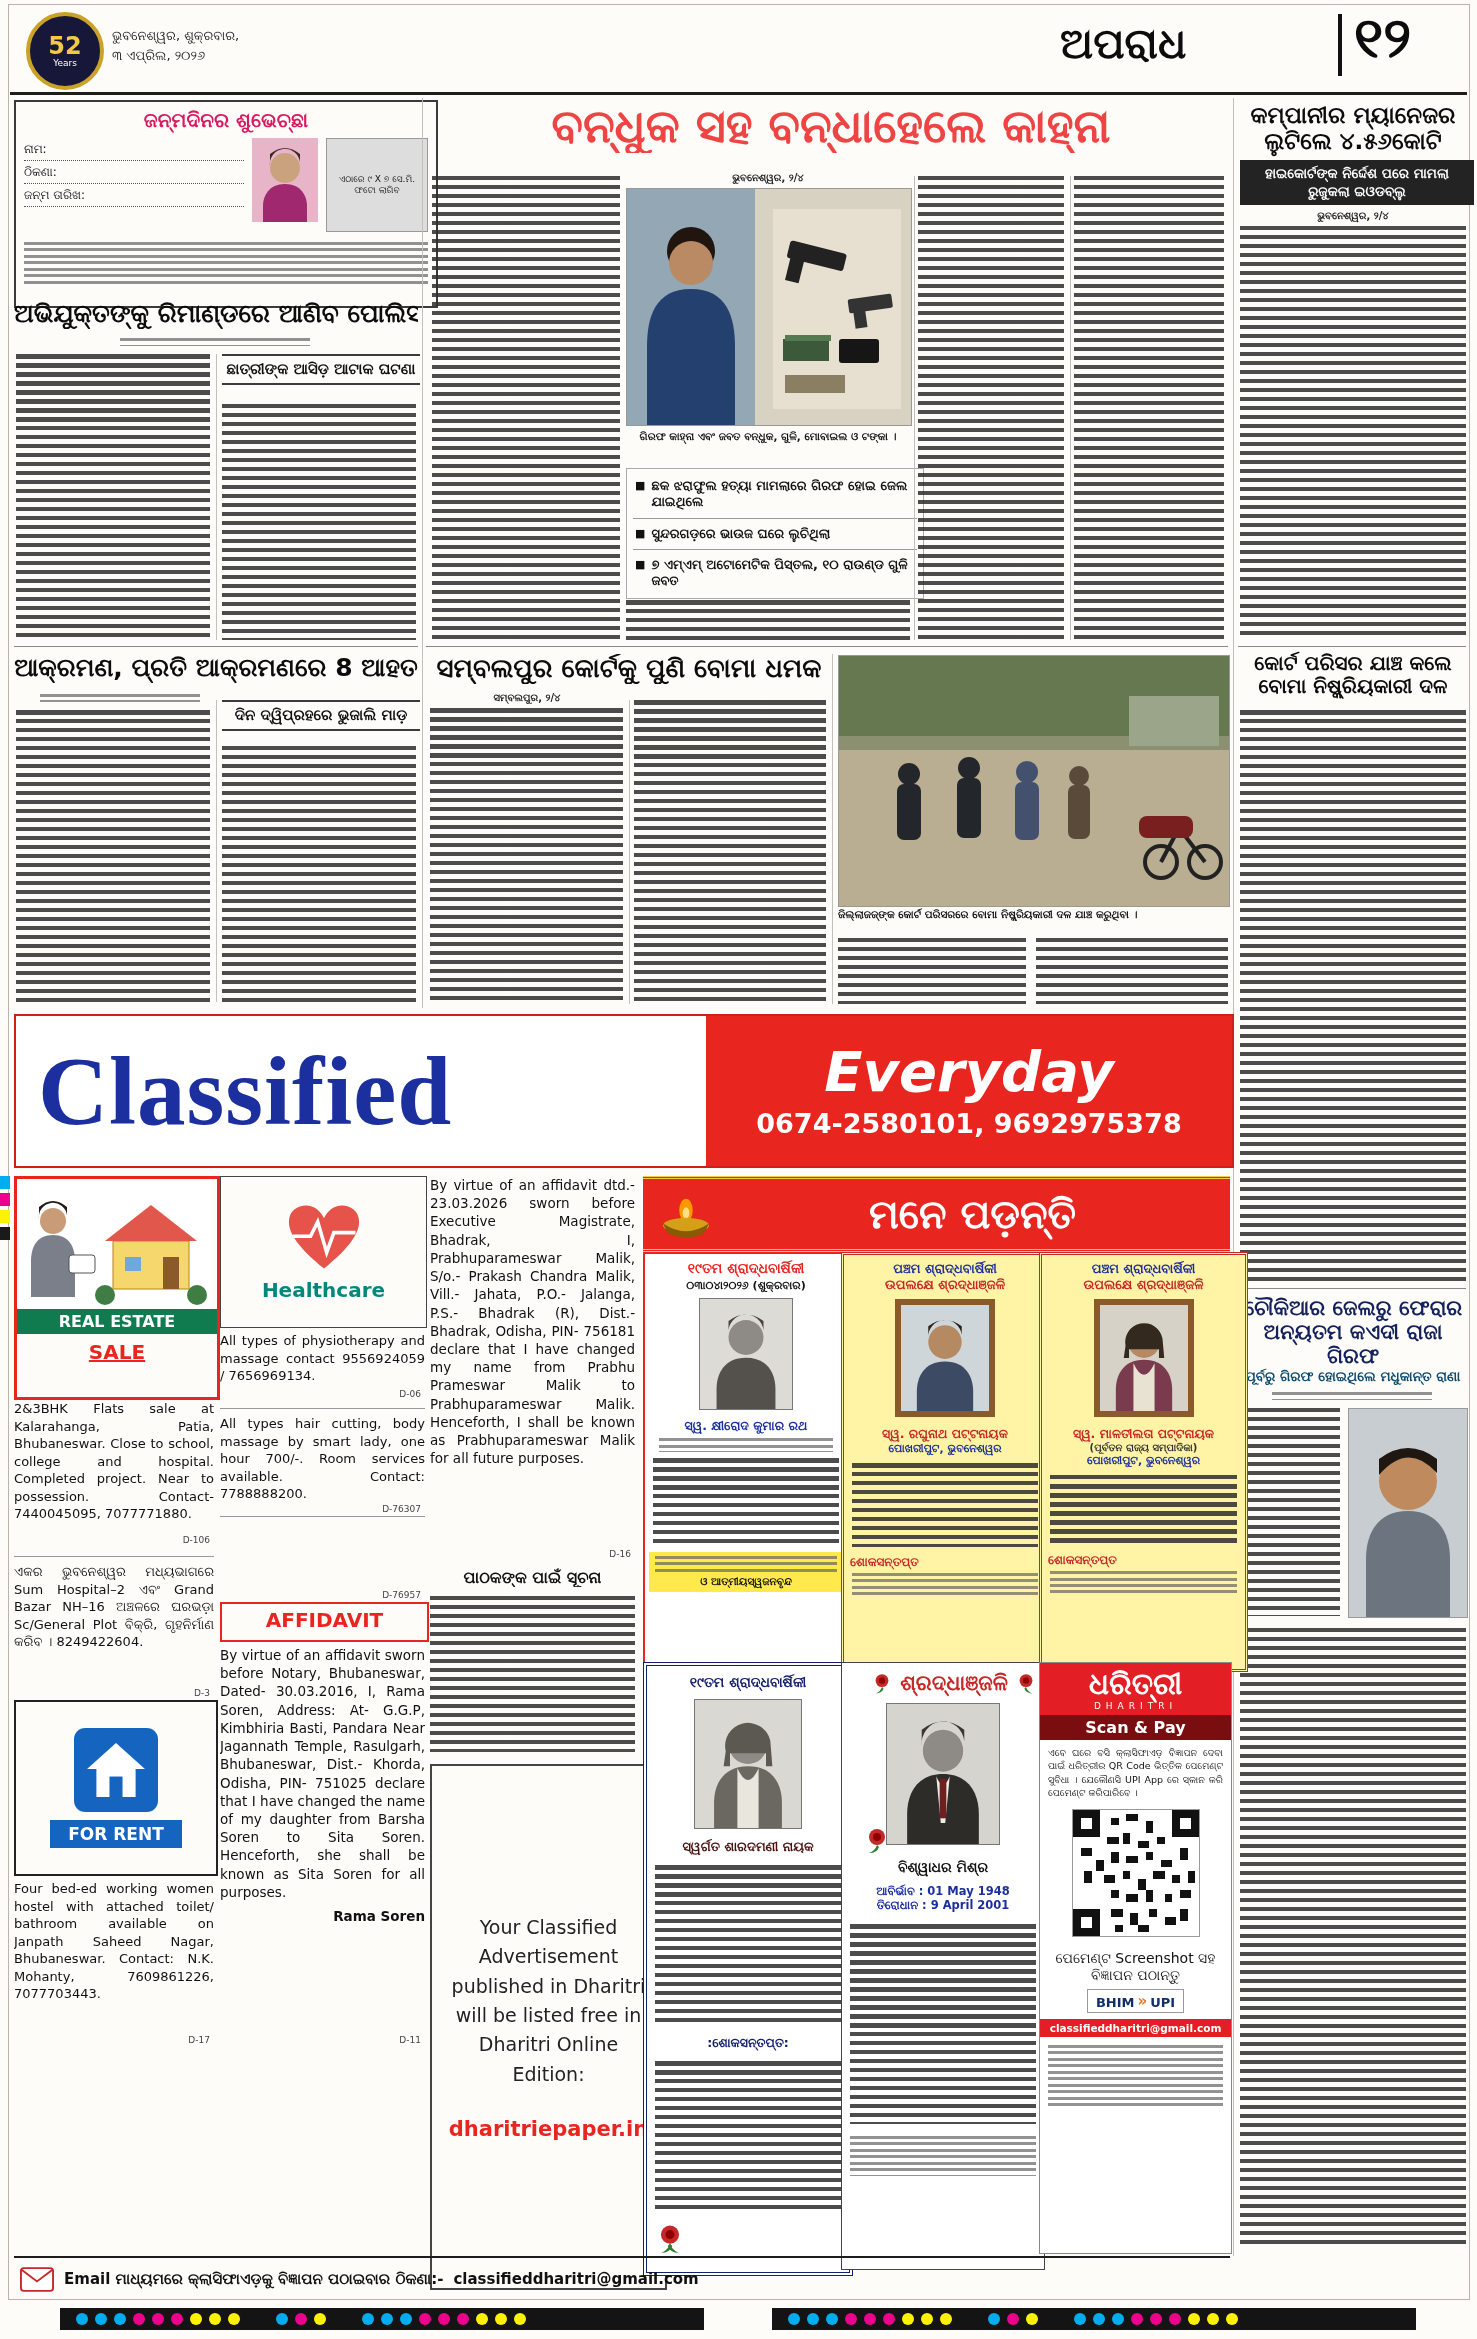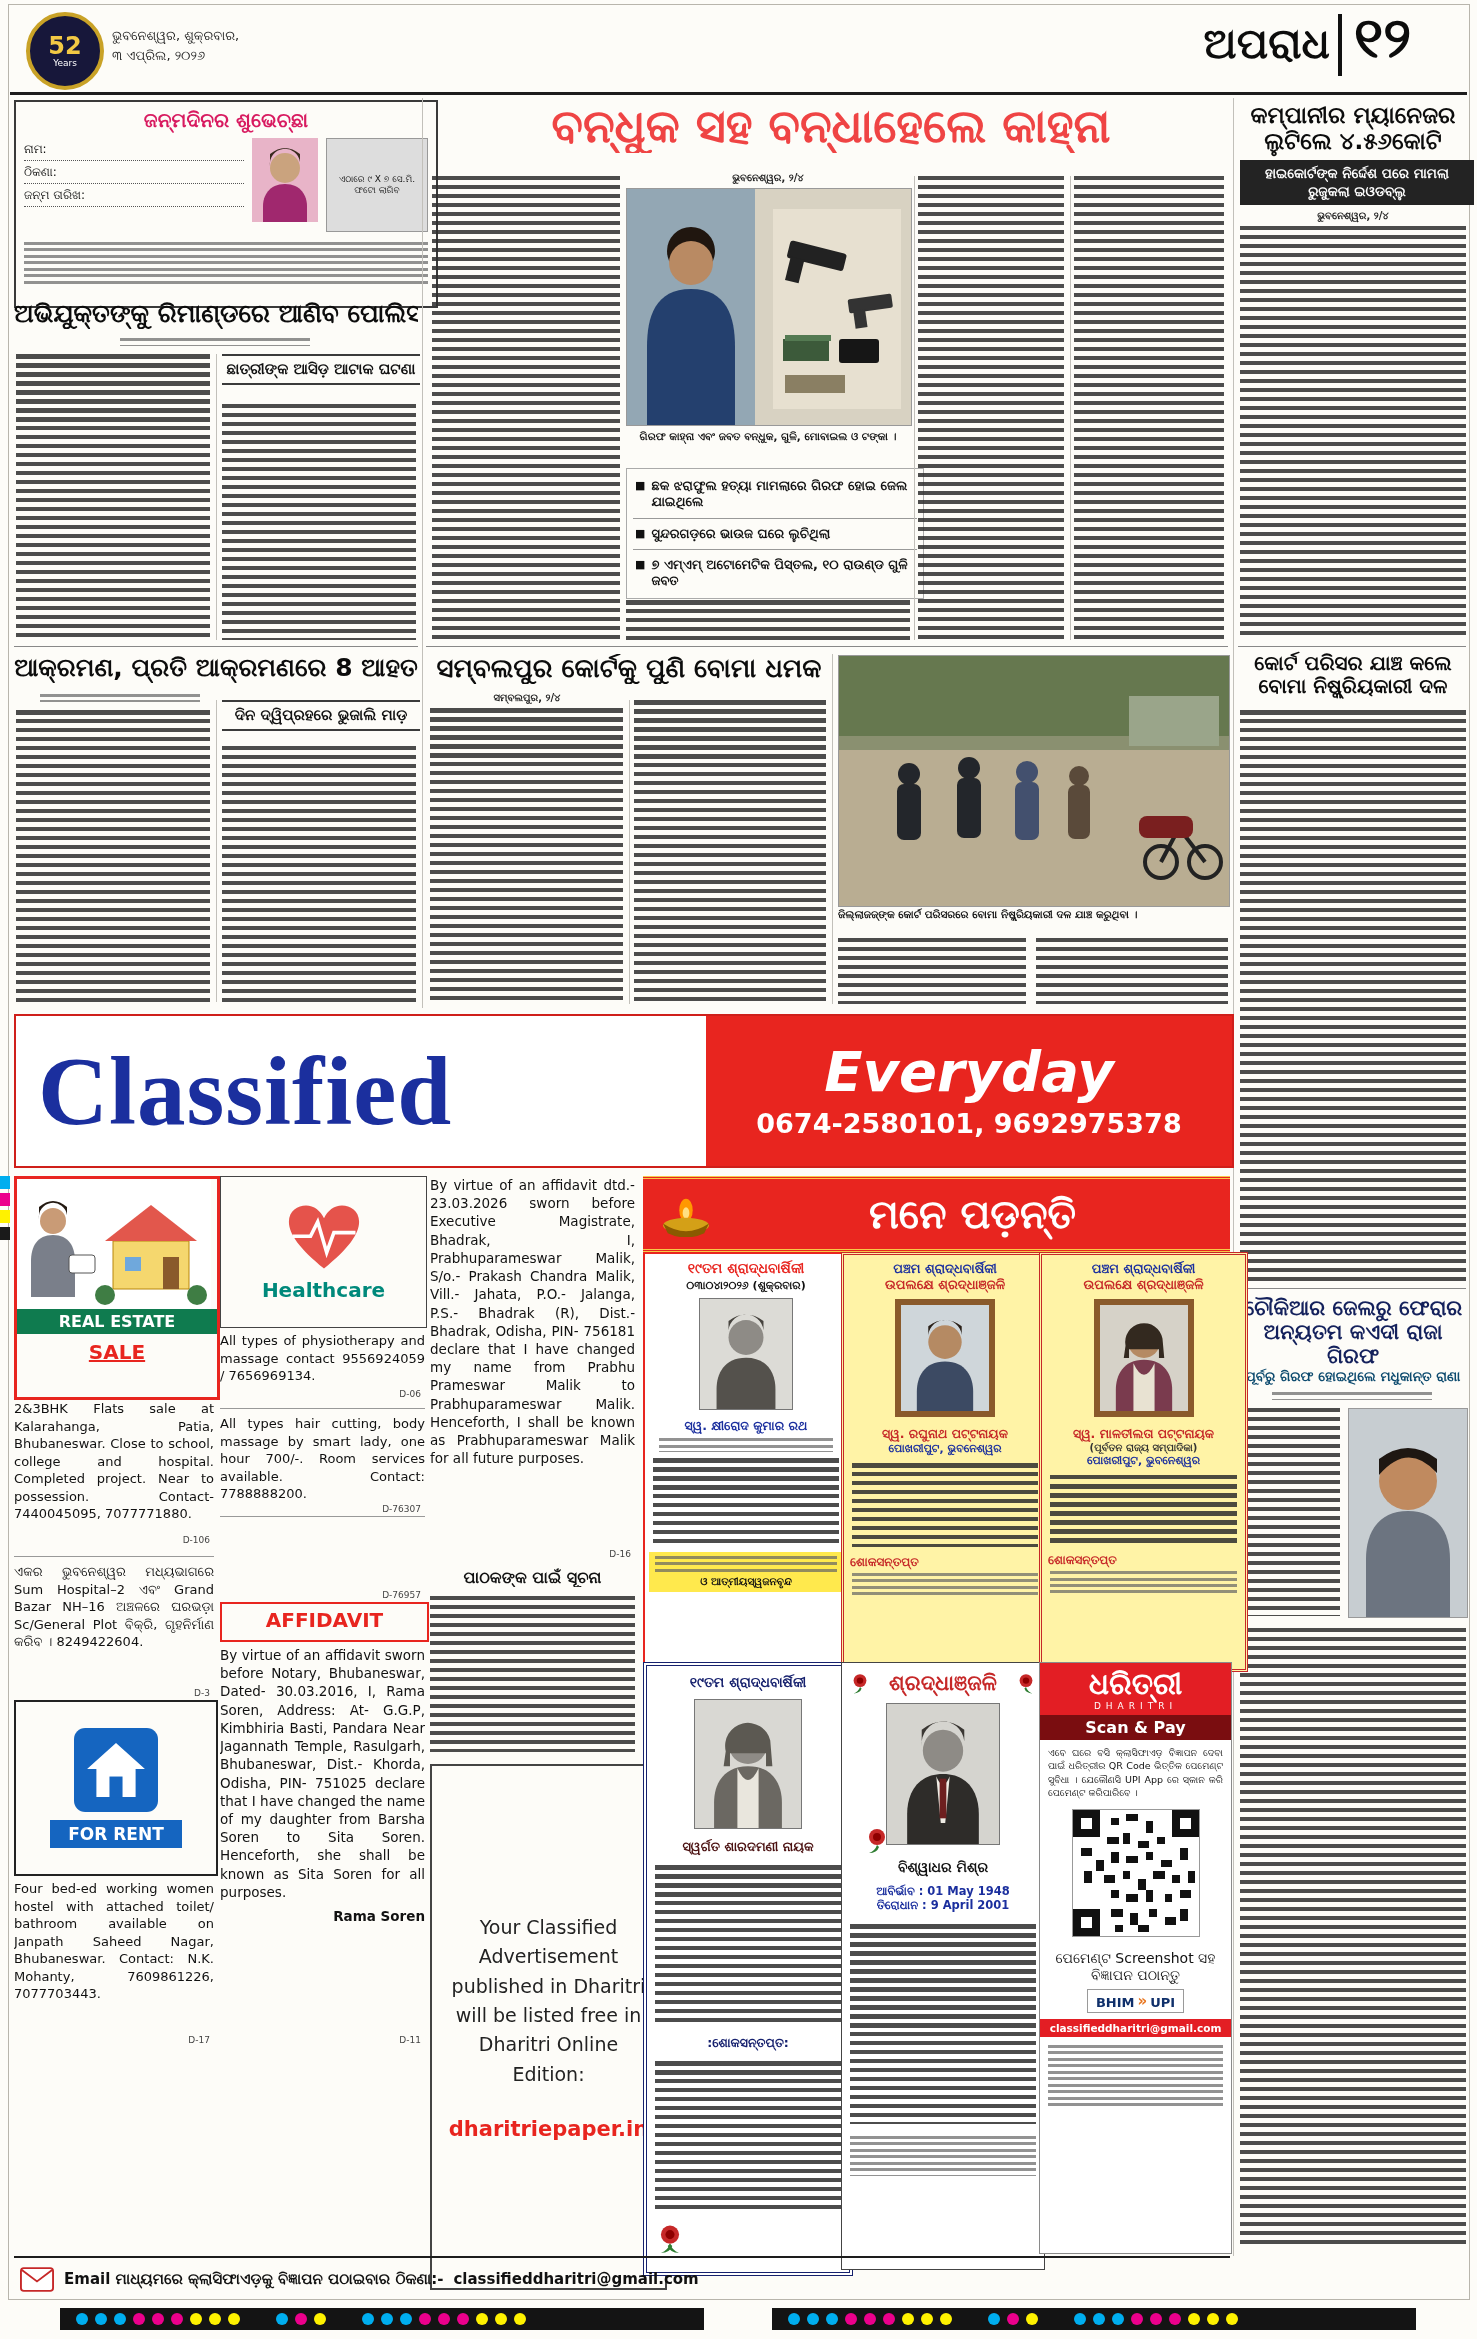--- a/index.html
+++ b/index.html
@@ -50,21 +50,21 @@
 
 <header>
   <div class="abs" style="left:26px;top:12px;width:70px;height:70px;border-radius:50%;background:#17173a;border:4px solid #c9a227;display:flex;flex-direction:column;align-items:center;justify-content:center">
     <span style="color:#f3c944;font-size:24px;font-weight:bold;line-height:1">52</span>
     <span style="color:#fff;font-size:9px">Years</span>
   </div>
   <div class="abs" style="left:112px;top:26px;font-size:13px;line-height:1.5;color:#222">
     <div>ଭୁବନେଶ୍ୱର, ଶୁକ୍ରବାର,</div>
     <div>୩ ଏପ୍ରିଲ, ୨୦୨୬</div>
   </div>
-  <div class="abs headline nowrap" style="left:1120px;top:20px;width:210px;font-size:42px;text-align:right">ଅପରାଧ</div>
+  <div class="abs headline nowrap" style="left:1060px;top:20px;width:210px;font-size:42px;">ଅପରାଧ</div>
   <div class="abs" style="left:1338px;top:14px;width:4px;height:62px;background:#111"></div>
   <div class="abs headline" style="left:1354px;top:6px;width:100px;font-size:56px">୧୨</div>
   <div class="hrule" style="left:10px;top:92px;width:1457px;height:3px"></div>
 </header>
 
 <section>
 
   <div class="abs" style="left:14px;top:100px;width:404px;height:192px;border:2px solid #3a3a3a;padding:6px 8px;overflow:hidden">
     <div class="ctr bold" style="font-size:20px;color:#d81b60">ଜନ୍ମଦିନର ଶୁଭେଚ୍ଛା</div>
     <div style="display:flex;gap:8px;margin-top:6px">
@@ -413,21 +413,21 @@
     <svg width="34" height="34" viewBox="0 0 30 30">
         <circle cx="15" cy="12" r="8" fill="#c62828"></circle>
         <circle cx="15" cy="12" r="4" fill="#8e0000"></circle>
         <path d="M15 20 q-2 6 -8 8 q8 0 10 -6 z" fill="#2e7d32"></path>
         <path d="M15 20 q2 6 8 8 q-8 0 -10 -6 z" fill="#2e7d32"></path>
       </svg>
   </span>
 </div>
 
 <div class="memoad" style="left:841px;top:1662px;width:190px;height:590px;border:1px solid #444;padding:8px 6px">
-  <div style="display:flex;align-items:center;justify-content:space-between;gap:6px">
+  <div style="display:flex;align-items:center;justify-content:flex-end;gap:6px">
     <span>
         <svg width="24" height="24" viewBox="0 0 30 30">
           <circle cx="15" cy="12" r="8" fill="#c62828"></circle>
           <circle cx="15" cy="12" r="4" fill="#8e0000"></circle>
           <path d="M15 20 q-2 6 -8 8 q8 0 10 -6 z" fill="#2e7d32"></path>
         </svg>
       </span>
     <span class="bold" style="color:#c62828;font-size:21px">ଶ୍ରଦ୍ଧାଞ୍ଜଳି</span>
     <span>
         <svg width="24" height="24" viewBox="0 0 30 30">

